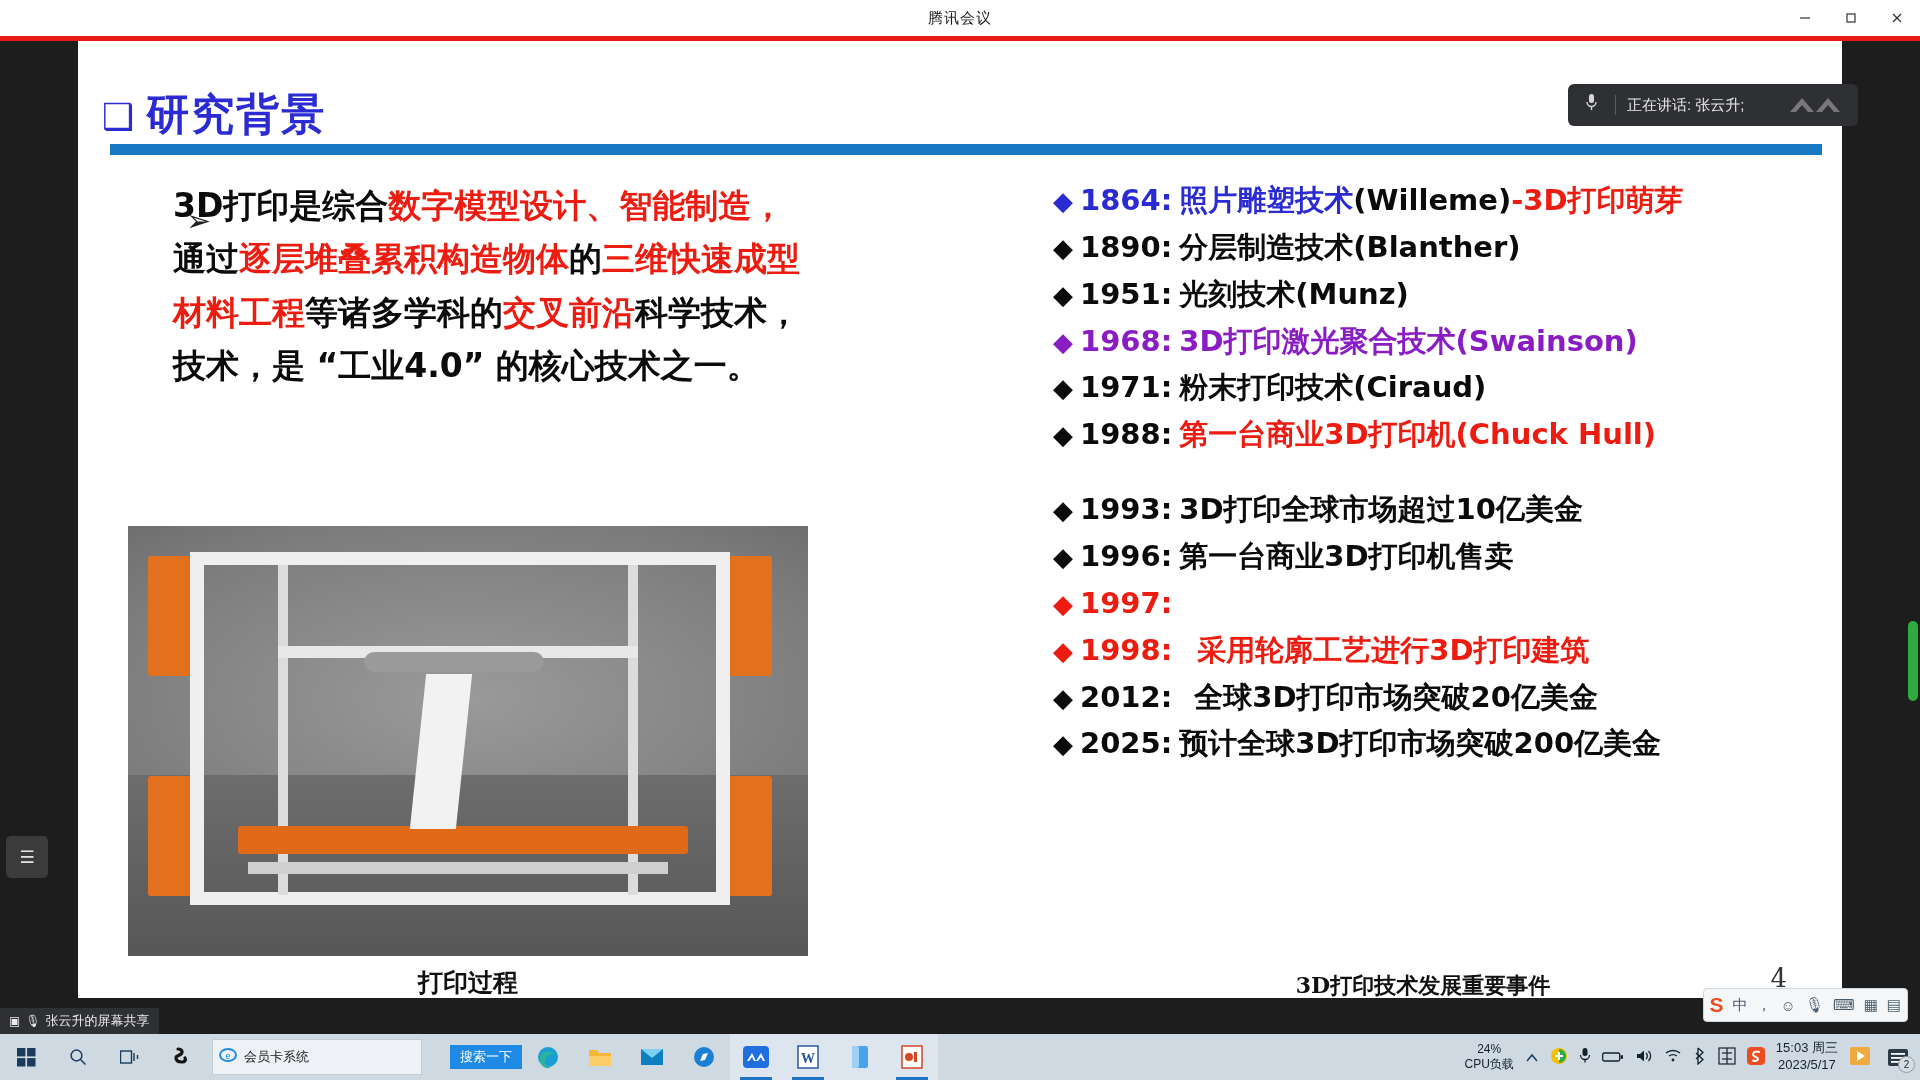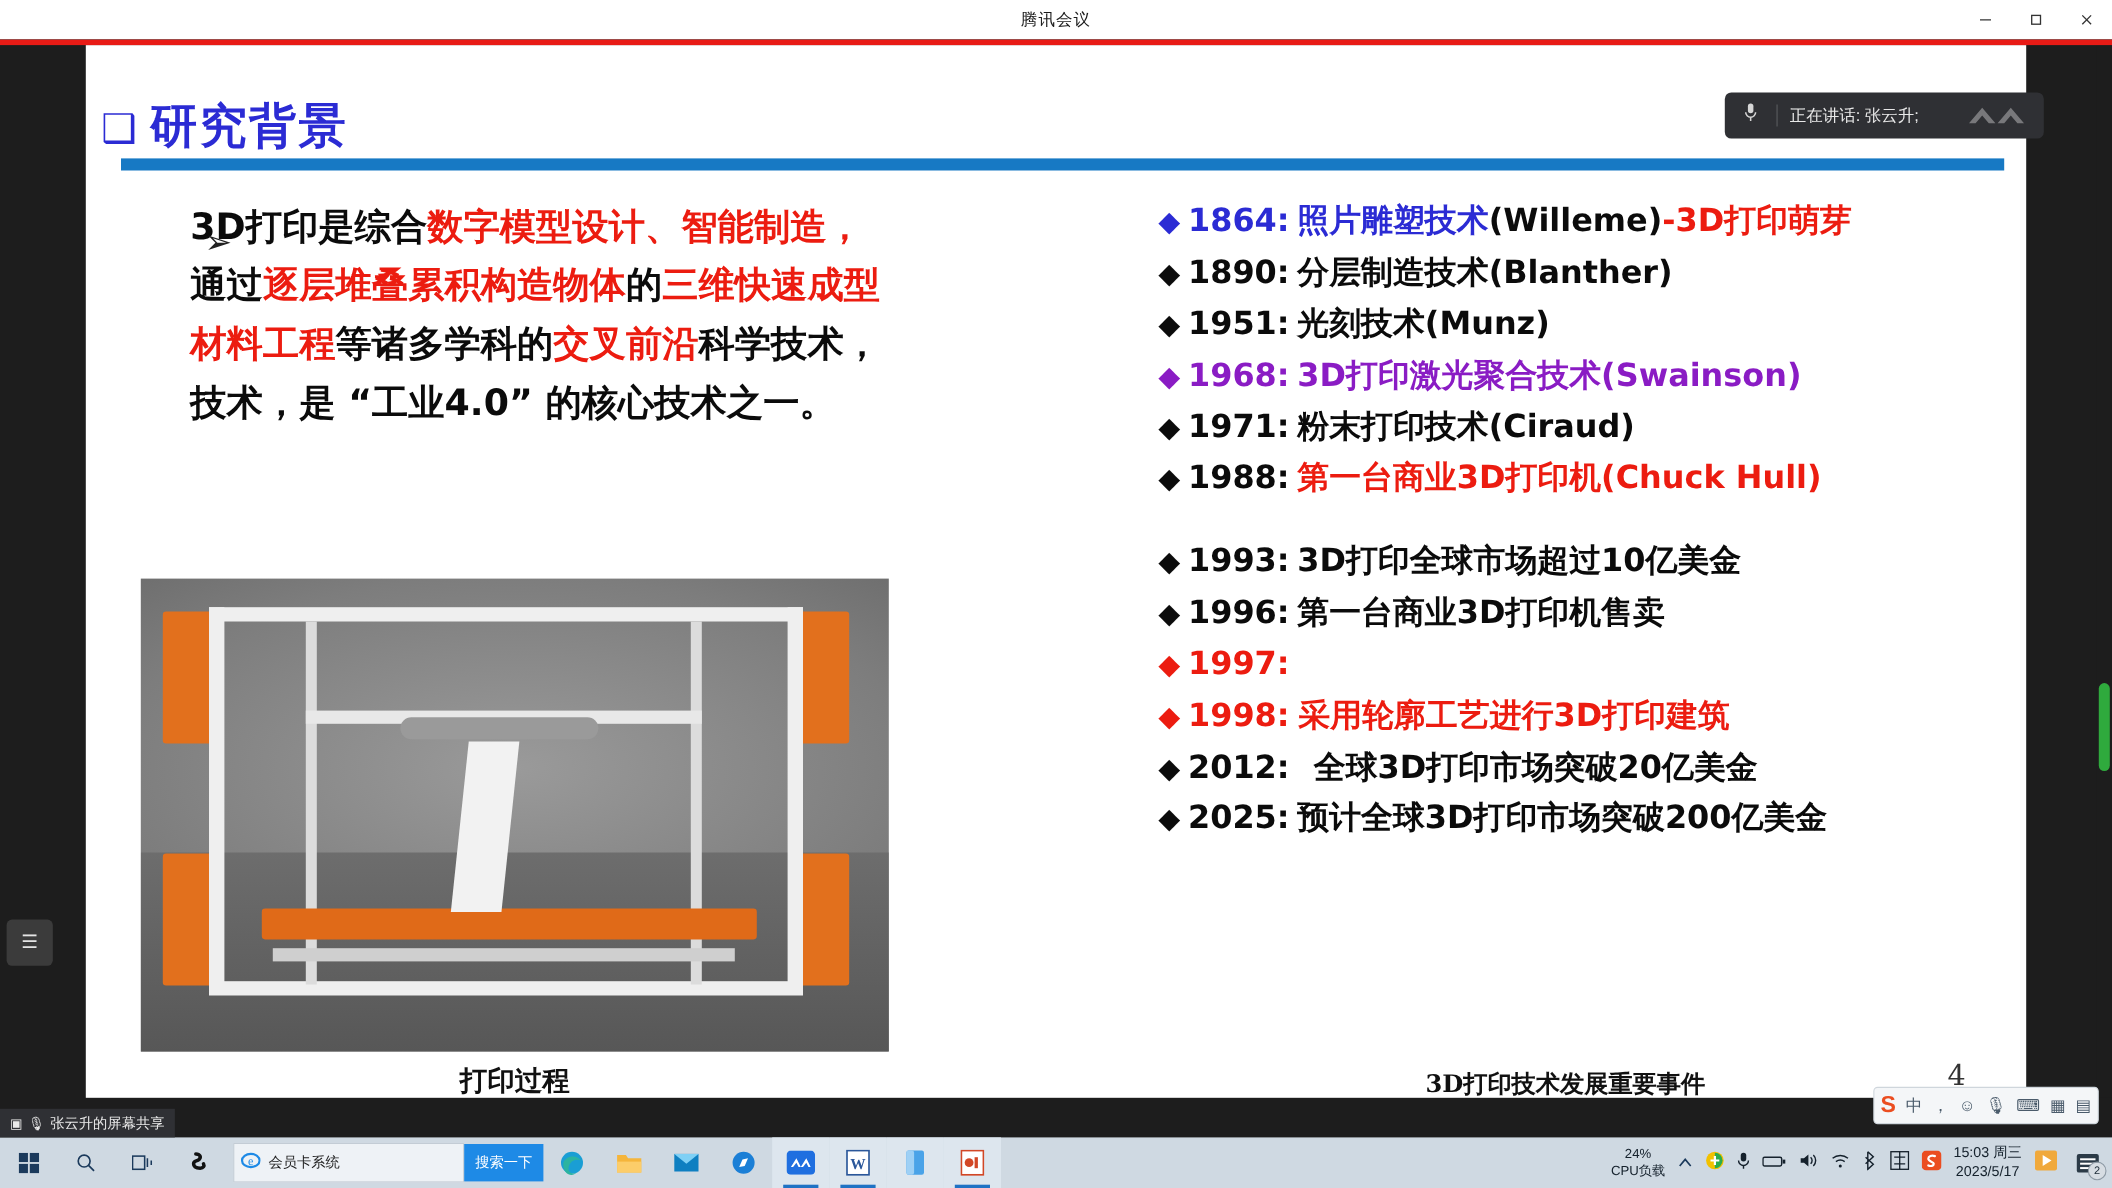--- a/index.html
+++ b/index.html
@@ -26,21 +26,21 @@
   #darkframe{ position:absolute; left:0; top:36px; width:1920px; height:1008px; background:#1d1d1d; }
 
   
   #slide{
     position:absolute; left:78px; top:41px; width:1764px; height:957px;
     background:#ffffff; overflow:hidden;
   }
 
   
   .slide-title{
-    position:absolute; left:14px; top:45px;
+    position:absolute; left:24px; top:45px;
     font-size:43px; font-weight:bold; color:#2b2bd4;
     letter-spacing:2px; white-space:nowrap;
     font-family:"DejaVu Sans","Liberation Sans",sans-serif;
   }
   .title-sq{ font-size:36px; margin-right:10px; }
   .title-rule{
     position:absolute; left:32px; top:103px; width:1712px; height:11px;
     background:#1779c4;
   }
 
@@ -157,22 +157,22 @@
   .tb-ico.active::after{
     content:""; position:absolute; bottom:0; left:10px; right:10px; height:3px; background:#1f72c4;
   }
   .tb-ico.running{ background:#dde6ee; }
   #ie-box{
     height:36px; width:210px; background:#eef2f6; border:1px solid #c3ccd5;
     display:flex; align-items:center; padding:0 6px; margin-left:4px;
   }
   #ie-box .ie-t{ font-size:13px; color:#1c1c1c; margin-left:7px; white-space:nowrap; }
   #searchbtn{
-    height:34px; padding:0 10px; background:#1e8ae6; color:#fff; font-size:13px;
-    display:flex; align-items:center; justify-content:center;
+    height:24px; padding:0 10px; background:#1e8ae6; color:#fff; font-size:13px;
+    display:flex; align-items:center; justify-content:center;margin-left:28px;
   }
   #tray{
     margin-left:auto; display:flex; align-items:center; height:46px; padding-right:6px; gap:11px;
   }
   .tray-ico{ font-size:15px; color:#1b3a5c; }
   #cpu{ text-align:center; font-size:12px; color:#15212c; line-height:1.25; }
   #clock{ text-align:center; font-size:13px; color:#15212c; line-height:1.3; white-space:nowrap;}
   #notif{ position:relative; width:32px; height:30px; display:flex; align-items:center; justify-content:center; }
   #notif .badge{
     position:absolute; right:-1px; bottom:-1px; width:17px; height:17px; border-radius:50%;
@@ -293,21 +293,21 @@
         <span class="tl-dia" style="color: rgb(11, 11, 11);">◆</span>
         <span style="color: rgb(11, 11, 11); margin-right: 7px;">1996:</span>
         <span style="color: rgb(11, 11, 11);">第一台商业3D打印机售卖</span>
       </div>
       <div class="tl-item">
         <span class="tl-dia" style="color: rgb(236, 28, 16);">◆</span>
         <span style="color: rgb(236, 28, 16); margin-right: 7px;">1997:</span>
       </div>
       <div class="tl-item">
         <span class="tl-dia" style="color: rgb(236, 28, 16);">◆</span>
-        <span style="color: rgb(236, 28, 16); margin-right: 8px;">1998:</span>
+        <span style="color: rgb(236, 28, 16); margin-right: 25px;">1998:</span>
         <span style="color: rgb(236, 28, 16);">采用轮廓工艺进行3D打印建筑</span>
       </div>
       <div class="tl-item">
         <span class="tl-dia" style="color: rgb(11, 11, 11);">◆</span>
         <span style="color: rgb(11, 11, 11); margin-right: 22px;">2012:</span>
         <span style="color: rgb(11, 11, 11);">全球3D打印市场突破20亿美金</span>
       </div>
       <div class="tl-item">
         <span class="tl-dia" style="color: rgb(11, 11, 11);">◆</span>
         <span style="color: rgb(11, 11, 11); margin-right: 7px;">2025:</span>

